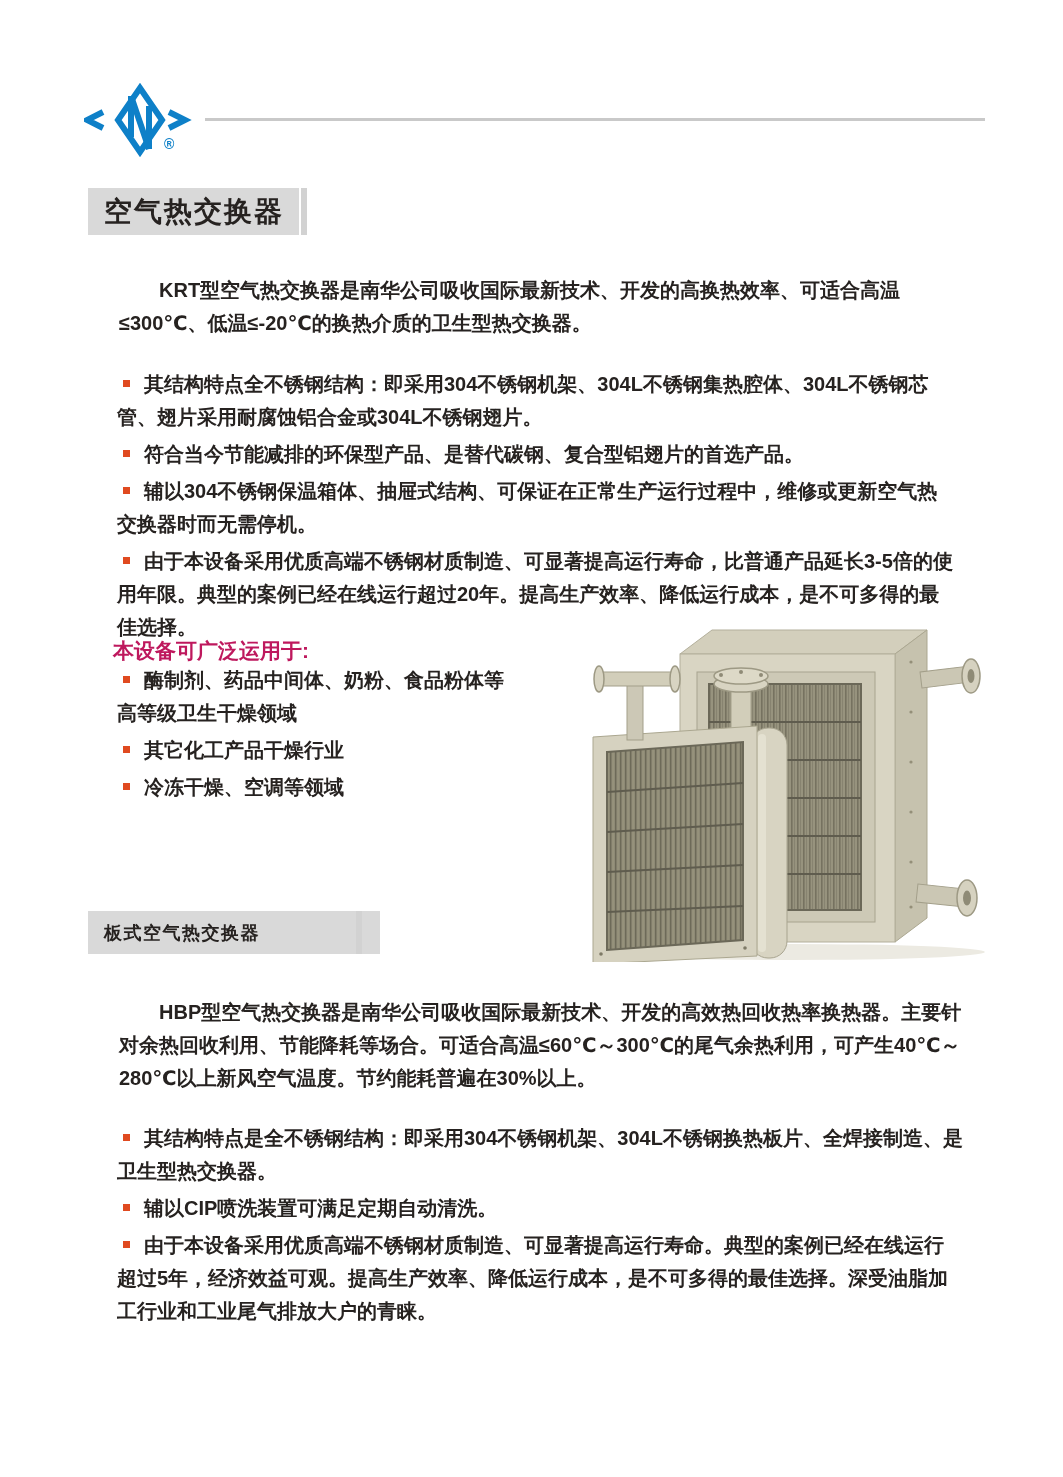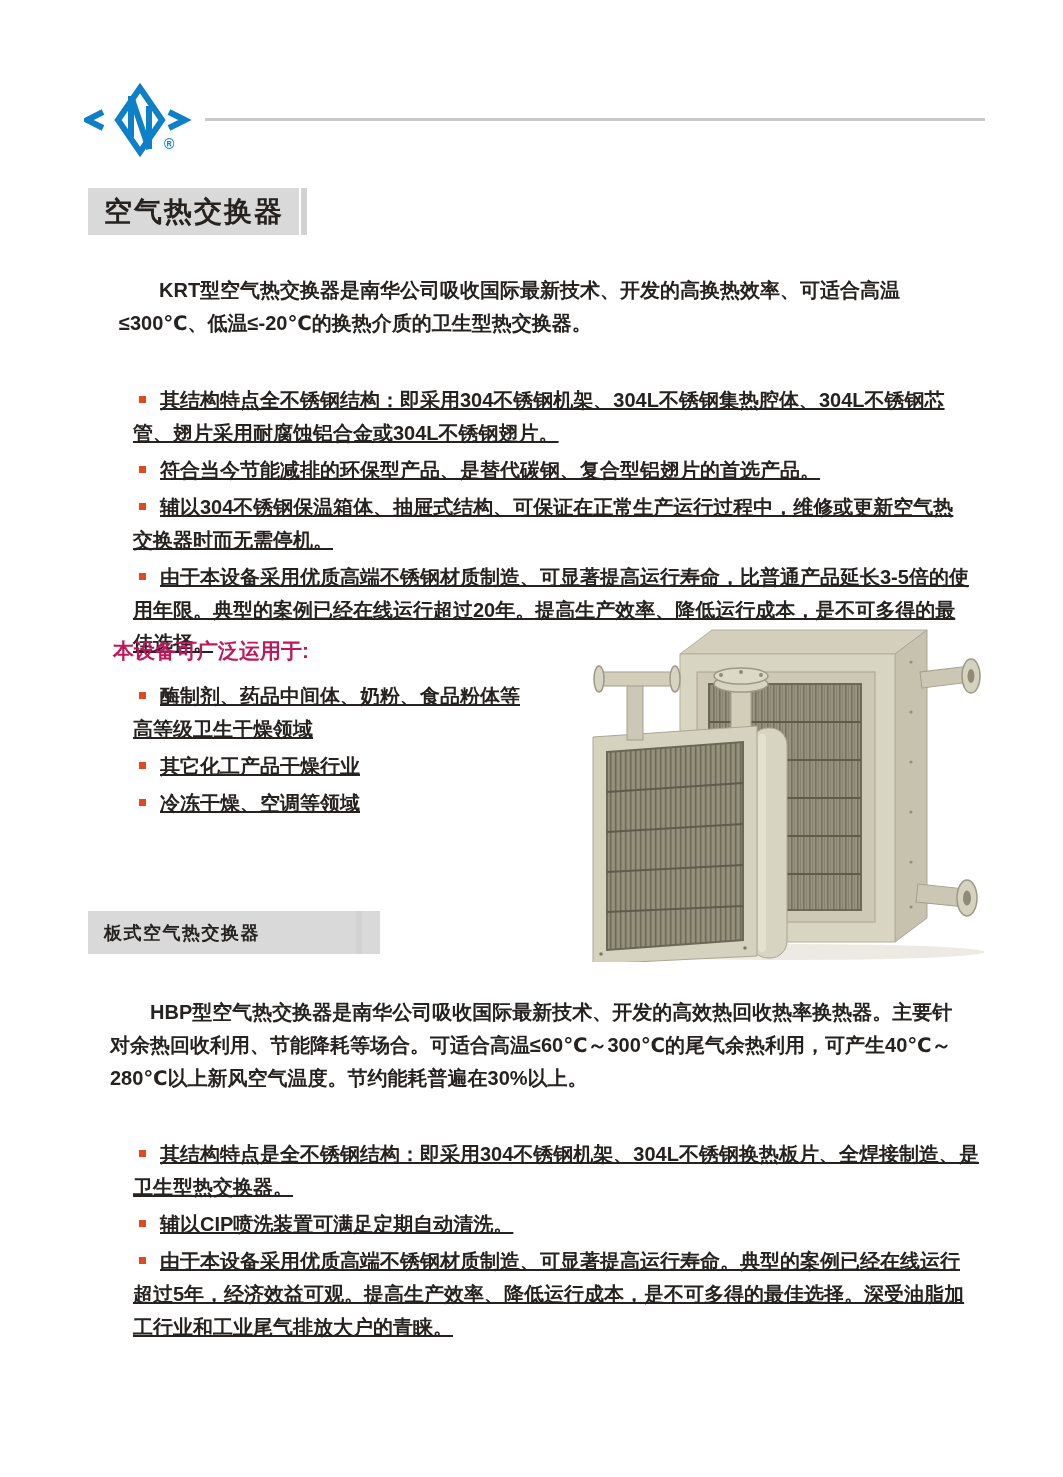--- a/index.html
+++ b/index.html
@@ -24,23 +24,23 @@
   .sec-header.h1{left:88px;top:188px;width:211px;height:47px;font-size:28px;letter-spacing:2px;}
   .sec-header.h2{left:88px;top:911px;width:292px;height:43px;font-size:18px;letter-spacing:1.5px;}
   .sec-header-bar{background:#d2d2d2;}
   .bar1{left:301px;top:188px;width:6px;height:47px;}
   .bar2{left:356px;top:911px;width:6px;height:43px;}
 
   
   .body-text{font-size:20px;line-height:33px;font-weight:bold;color:#262220;}
   .intro{text-indent:40px;margin:2px;}
   .p1{left:117px;top:272px;width:840px;}
-  .p2{left:108px;top:994px;width:846px;}
+  .p2{left:117px;top:994px;width:846px;}
 
-  ul.feature-list{list-style:none;margin:16px;padding:0;text-decoration:underline;}
+  ul.feature-list{list-style:none;margin:0;padding:0;}
   li.feature-item{margin:0;padding:0;}
   li.feature-item + li.feature-item{margin-top:4px;}
   .bullet{
     display:inline-block;width:7px;height:7px;background:#e04a20;
     margin:0 14px 4px 6px;vertical-align:middle;
   }
   .list1{left:117px;top:368px;width:840px;}
   .apps-title{left:113px;top:637px;font-size:21px;font-weight:bold;color:#be185d;margin:0;}
   .apps-list{left:117px;top:664px;width:398px;}
   .list2{left:117px;top:1122px;width:846px;}

